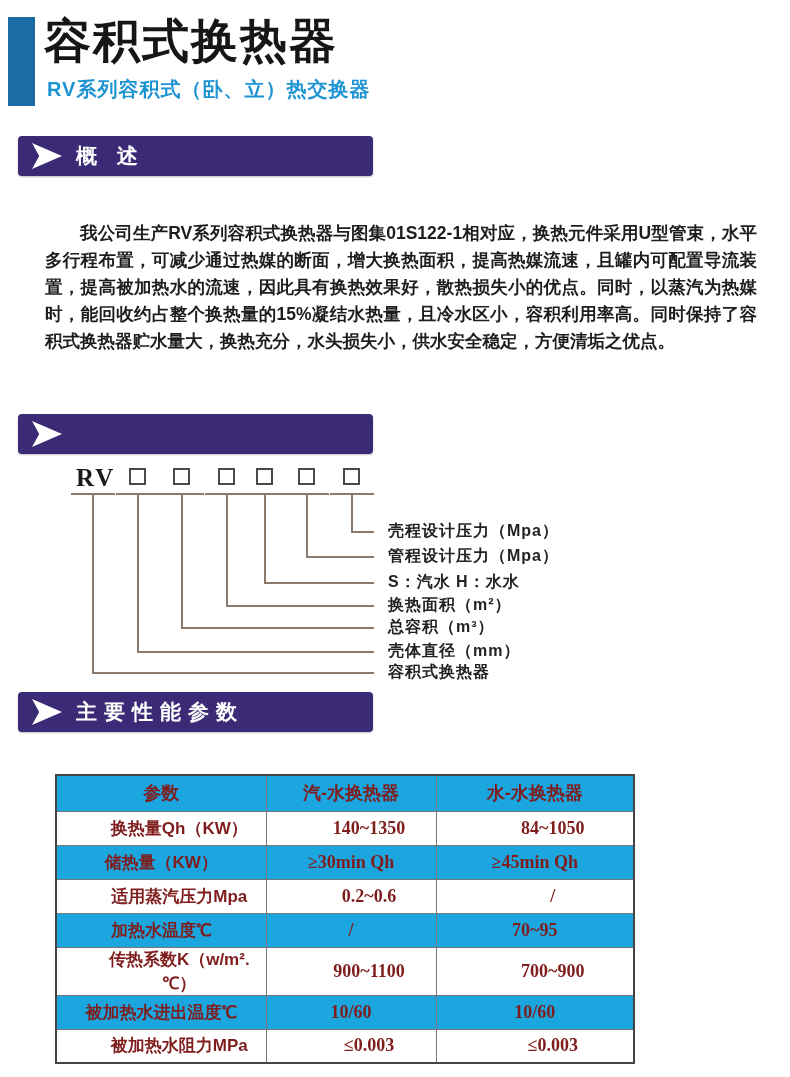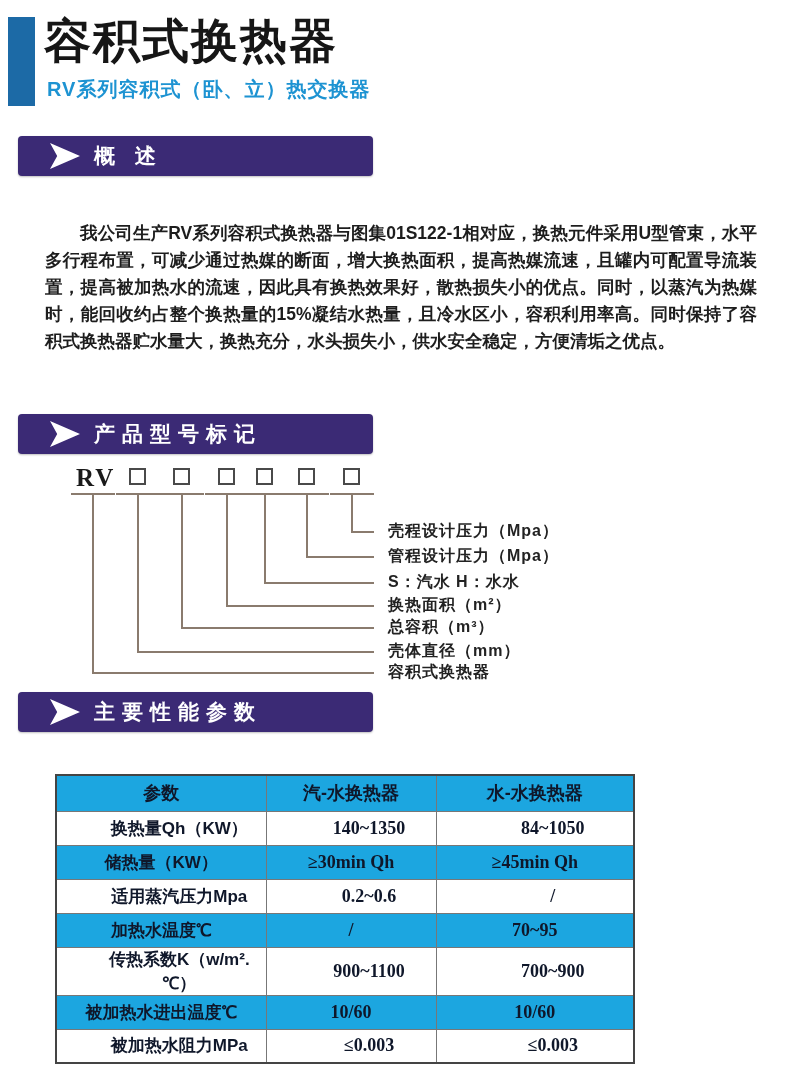--- a/index.html
+++ b/index.html
@@ -22,21 +22,21 @@
   }
   .page-subtitle {
     position:absolute; left:47px; top:76px;
     font-size:20px; font-weight:700; color:#1d93d2; letter-spacing:1px;
   }
 
   
   .banner {
     position:absolute; left:18px; width:355px; height:40px;
     background:#3b2a75; border-radius:4px;
-    display:flex; align-items:center; gap:14px; padding-left:32px;
+    display:flex; align-items:center; gap:14px; padding-left:14px;
     box-shadow:0 1px 2px rgba(0,0,0,.25);
   }
   .banner .arrow {
     width:30px; height:26px; background:#ffffff;
     clip-path:polygon(0 0, 100% 50%, 0 100%, 24% 50%);
   }
   .banner .banner-text {
     color:#ffffff; font-size:21px; font-weight:700; letter-spacing:7px;
   }
   #banner-overview { top:136px; }
@@ -71,21 +71,21 @@
   .param-table {
     position:absolute; left:55px; top:774px; width:578px;
     border-collapse:collapse; table-layout:fixed;
     border:2px solid #444444;
   }
   .param-table col.c1 { width:210px; }
   .param-table col.c2 { width:170px; }
   .param-table col.c3 { width:198px; }
   .param-table td, .param-table th {
     border:1px solid #777777; text-align:center; vertical-align:middle;
-    height:34px; color:#0f172a; overflow:hidden;
+    height:34px; color:#7f1d1d; overflow:hidden;
   }
   .param-table th { height:36px; background:#1ca6e0; font-size:18px; font-weight:700; }
   .param-table tr.blue td { background:#1ca6e0; }
   .param-table tr.white td { background:#ffffff;padding-left:36px; }
   .param-table td.pname { font-size:17px; font-weight:700; }
   .param-table td.pval  { font-family:"Liberation Serif", serif; font-size:18px; font-weight:700; }
 </style>
 </head>
 <body>
 
@@ -96,21 +96,20 @@
   <div class="page-subtitle">RV系列容积式（卧、立）热交换器</div>
 
   <div class="banner" id="banner-overview">
     <span class="arrow"></span>
     <span class="banner-text">概 述</span>
   </div>
   <div class="overview-text">我公司生产RV系列容积式换热器与图集01S122-1相对应，换热元件采用U型管束，水平多行程布置，可减少通过热媒的断面，增大换热面积，提高热媒流速，且罐内可配置导流装置，提高被加热水的流速，因此具有换热效果好，散热损失小的优点。同时，以蒸汽为热媒时，能回收约占整个换热量的15%凝结水热量，且冷水区小，容积利用率高。同时保持了容积式换热器贮水量大，换热充分，水头损失小，供水安全稳定，方便清垢之优点。</div>
 
   <div class="banner" id="banner-model">
     <span class="arrow"></span>
-    <span class="banner-text">产品型号标记</span>
   </div>
 
   <div class="diagram">
     <svg width="790" height="235">
       <g stroke="#8a7b6e" stroke-width="2" fill="none">
 
         <line x1="71" y1="36" x2="115" y2="36"></line>
         <line x1="116" y1="36" x2="160" y2="36"></line>
         <line x1="160" y1="36" x2="204" y2="36"></line>
         <line x1="205" y1="36" x2="249" y2="36"></line>

